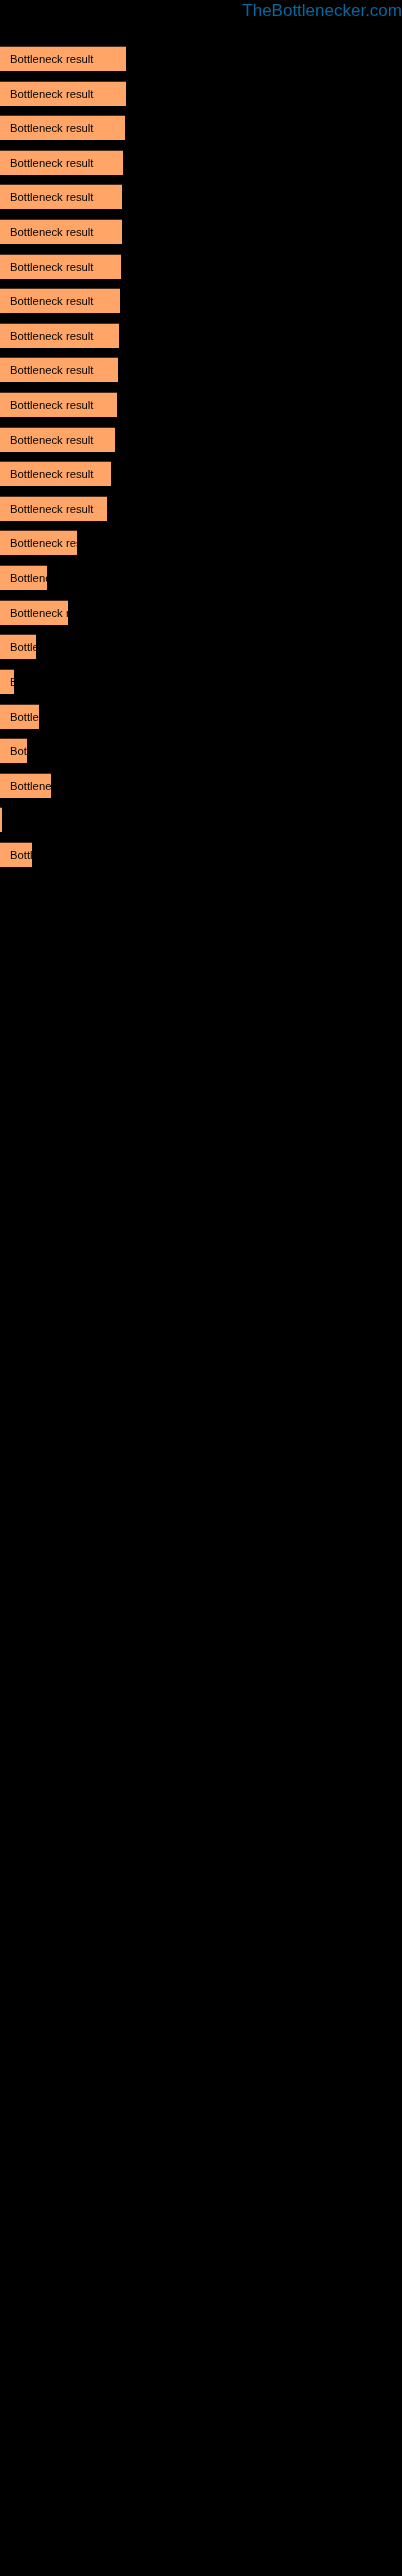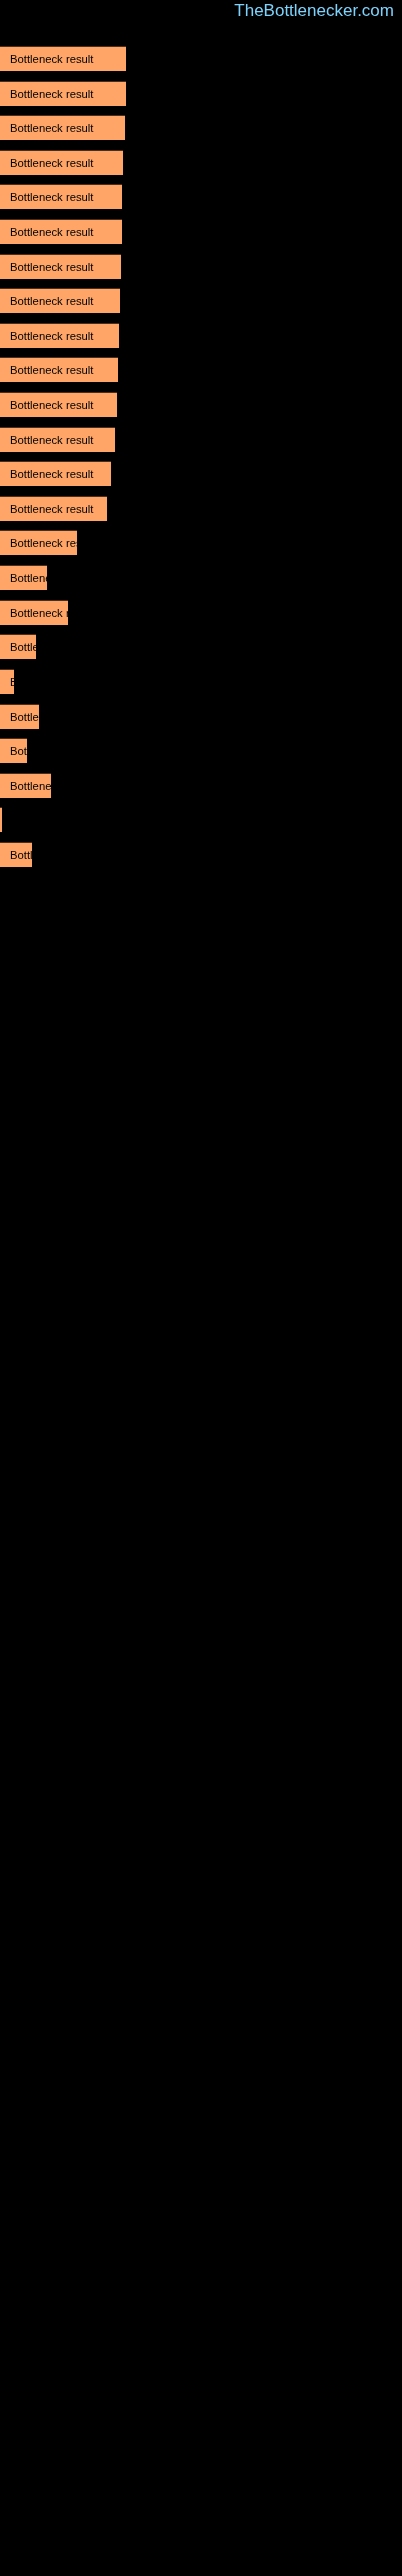--- a/index.html
+++ b/index.html
@@ -12,24 +12,24 @@
     height: 2576px;
     position: relative;
     overflow: hidden;
     font-family: "Liberation Sans", sans-serif;
     background: #000000;
   }
 
   .site-title {
     position: absolute;
     top: 0px;
-    left: 0px;
+    left: 8px;
     width: 394px;
     text-align: right;
-    color: #7dd3fc;
+    color: #0369a1;
     font-size: 17px;
     font-family: "Liberation Sans", sans-serif;
     line-height: 21px;
     letter-spacing: 0px;
     white-space: nowrap;
     user-select: none;
   }
 
   .chart-area {
     position: absolute;

